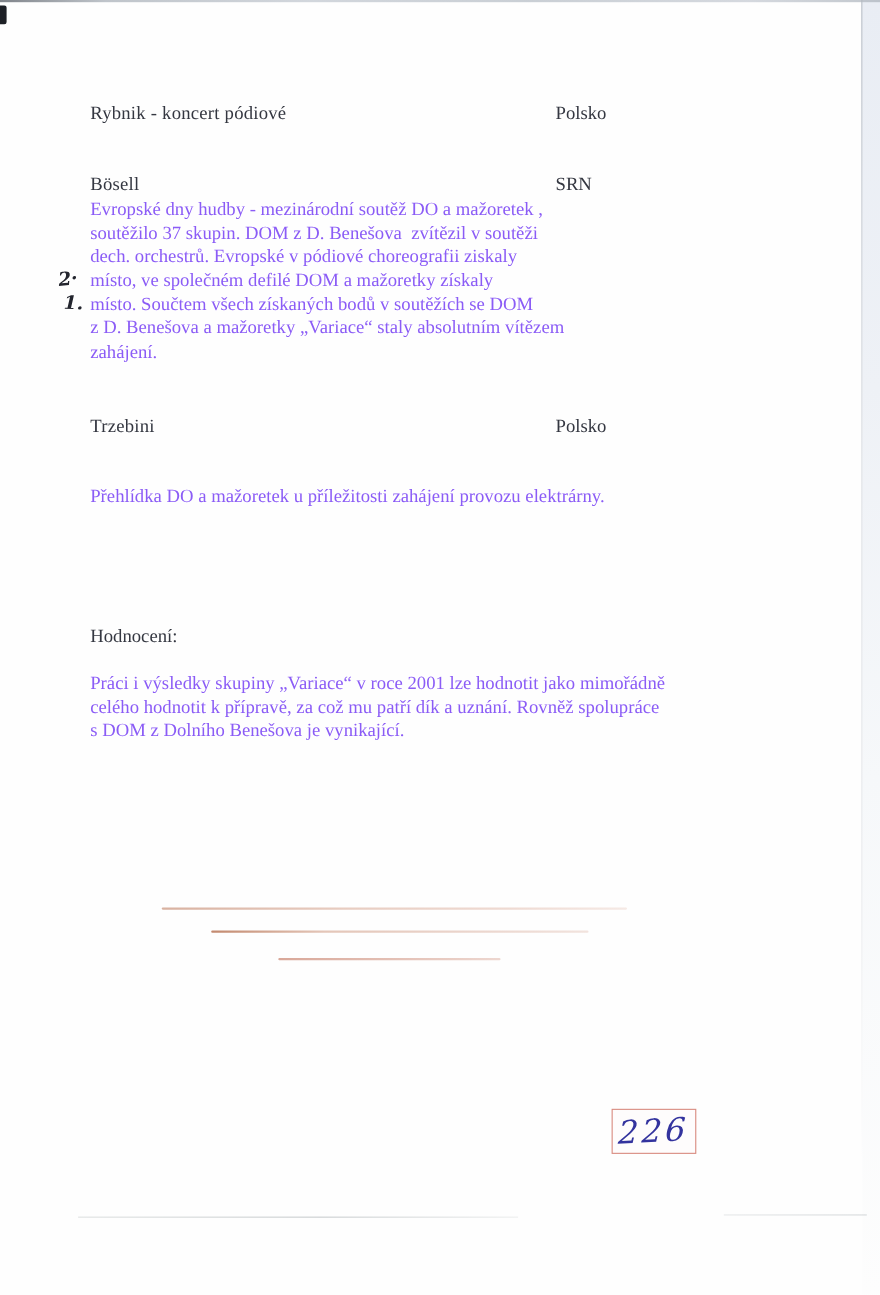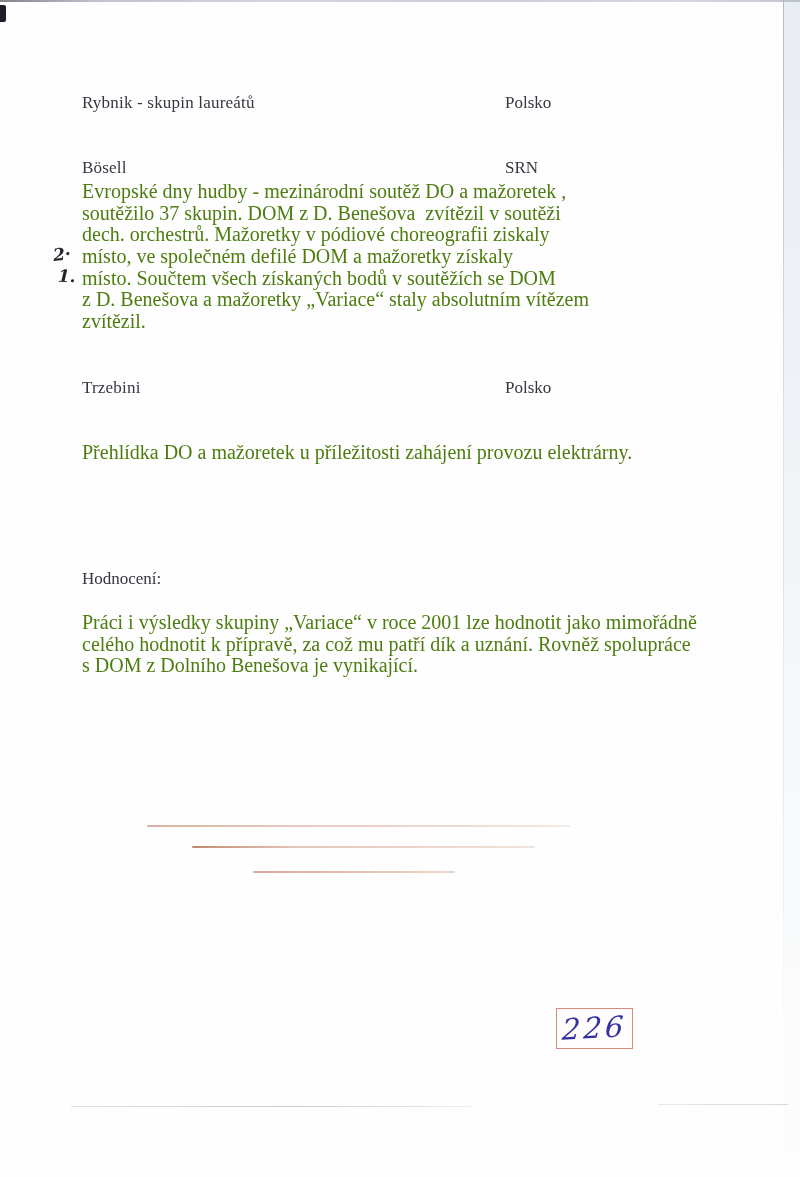--- a/index.html
+++ b/index.html
@@ -8,21 +8,21 @@
     position: relative;
     width: 800px; height: 1177px;
     background: #fefefe;
     font-family: "Liberation Serif", "DejaVu Serif", serif;
     color: #343741;
     overflow: hidden;
   }
   .abs { position: absolute; }
   .txt { font-size: 17px; line-height: 21px; white-space: pre; color: #343741; }
   .place { letter-spacing: 0.2px; }
-  .lines .line { height: 21.7px; font-size: 20px; white-space: pre; color: #4d7c0f; font-family: Liberation Serif, serif; }
+  .lines .line { height: 21.7px; font-size: 17px; white-space: pre; color: #8b5cf6; font-family: Liberation Serif, serif; }
   .heading-underline { text-underline-offset: 3px; }
   
   .top-strip {
     left: 0; top: 0; width: 800px; height: 2px;
     background: linear-gradient(90deg, #565c64 0%, #aab1b9 12%, #c3c9d1 35%, #b8bfc7 60%, #c7ccd4 85%, #aeb5bd 100%);
     opacity: 0.75;
   }
   .corner-mark { left: 0; top: 5px; width: 6px; height: 17px; background: #1d2026; border-radius: 0 2px 2px 0; }
   .right-edge-line {
     left: 783px; top: 0; width: 1px; height: 1060px;
@@ -79,33 +79,33 @@
   }
 </style>
 </head>
 <body>
 
 <div class="abs right-edge-fill"></div>
 <div class="abs right-edge-line"></div>
 <div class="abs top-strip"></div>
 <div class="abs corner-mark"></div>
 
-<div class="abs txt place" style="left:82px; top:92px;">Rybnik - skupin laureátů</div>
+<div class="abs txt place" style="left:82px; top:92px;">Rybnik - koncert pódiové</div>
 <div class="abs txt" style="left:505px; top:92px;">Polsko</div>
 
 <div class="abs txt place" style="left:82px; top:157px;">Bösell</div>
 <div class="abs txt" style="left:505px; top:157px;">SRN</div>
 <div class="abs lines" style="left:82px; top:180px;">
     <div class="line">Evropské dny hudby - mezinárodní soutěž DO a mažoretek ,</div>
     <div class="line">soutěžilo 37 skupin. DOM z D. Benešova  zvítězil v soutěži</div>
-    <div class="line">dech. orchestrů. Mažoretky v pódiové choreografii ziskaly</div>
+    <div class="line">dech. orchestrů. Evropské v pódiové choreografii ziskaly</div>
     <div class="line">místo, ve společném defilé DOM a mažoretky získaly</div>
     <div class="line">místo. Součtem všech získaných bodů v soutěžích se DOM</div>
     <div class="line">z D. Benešova a mažoretky „Variace“ staly absolutním vítězem</div>
-    <div class="line">zvítězil.</div>
+    <div class="line">zahájení.</div>
   </div>
 
 <div class="abs margin-note margin-note-2">2·</div>
 <div class="abs margin-note margin-note-1">1.</div>
 
 <div class="abs txt place" style="left:82px; top:377px;">Trzebini</div>
 <div class="abs txt" style="left:505px; top:377px;">Polsko</div>
 <div class="abs lines" style="left:82px; top:399px;margin-top:42px;">
     <div class="line">Přehlídka DO a mažoretek u příležitosti zahájení provozu elektrárny.</div>
   </div>

